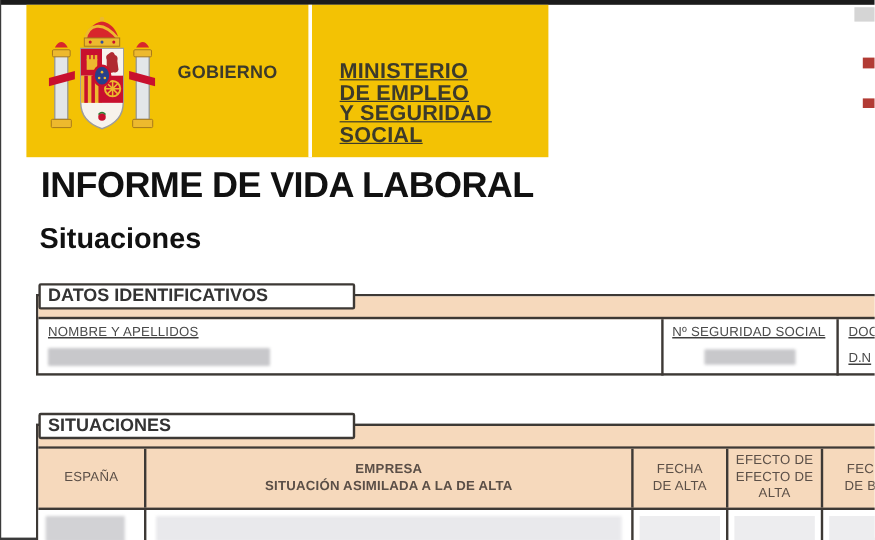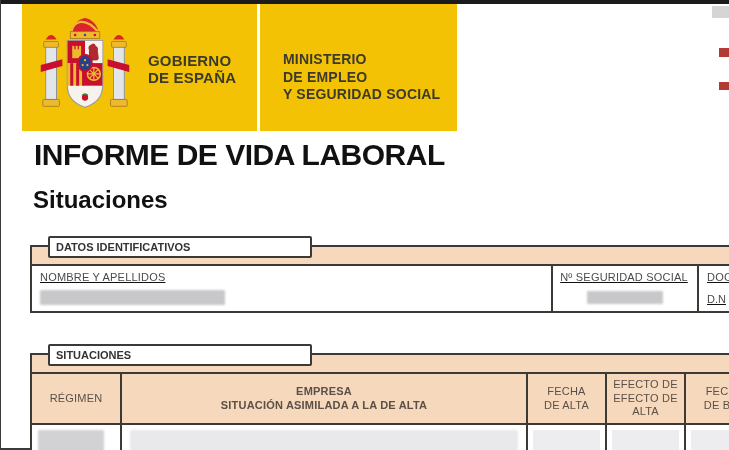--- a/index.html
+++ b/index.html
@@ -13,35 +13,35 @@
   .red-frag{position:absolute;left:719px;width:10px;background:var(--red_fragment,#B23B34);}
   .red-frag.m1{top:48px;height:9px;}
   .red-frag.m2{top:82px;height:8px;}
   
   .banner{position:absolute;left:22px;top:4px;width:435px;height:127px;background:var(--brand_yellow,#F3C204);}
   .banner-divider{position:absolute;left:235px;top:0;width:3px;height:127px;background:#fff;}
   .coa{position:absolute;left:15px;top:7px;width:96px;height:114px;}
   .gov-text{position:absolute;left:126px;top:48px;font-weight:bold;font-size:15px;line-height:17px;
             color:var(--logo_text,#3C3A2B);letter-spacing:.2px;}
   .gov-text span,.min-text span{display:block;}
-  .min-text{position:absolute;left:261px;top:47px;font-weight:bold;font-size:14px;line-height:17.5px;
-            color:var(--logo_text,#3C3A2B);letter-spacing:.2px;}
+  .min-text{position:absolute;left:261px;top:47px;font-weight:bold;font-size:18px;line-height:17.5px;
+            color:var(--logo_text,#3C3A2B);letter-spacing:.2px;text-decoration:underline;}
   
   .title{position:absolute;left:34px;top:138px;margin:0;font-size:30px;font-weight:bold;
          letter-spacing:-.5px;color:var(--ink,#111);}
   .subtitle{position:absolute;left:33px;top:186px;margin:0;font-size:24px;font-weight:bold;color:var(--ink,#111);}
   
   .box{position:absolute;left:30px;width:720px;background:#fff;border:2px solid var(--border_dark,#3D3935);
        box-sizing:border-box;}
   .box.datos{top:245px;height:68px;}
   .box.sit{top:353px;height:120px;}
   .bar{height:17px;background:var(--peach,#F6D9BC);border-bottom:2px solid var(--border_dark,#3D3935);}
-  .tag{position:absolute;left:16px;top:-11px;width:264px;height:22px;background:#fff;
+  .tag{position:absolute;left:0;top:-11px;width:264px;height:22px;background:#fff;
        border:2px solid var(--border_dark,#3D3935);box-sizing:border-box;border-radius:2px;
-       font-size:11px;font-weight:bold;color:#333;line-height:18px;padding-left:6px;z-index:2;}
+       font-size:15px;font-weight:bold;color:#333;line-height:18px;padding-left:6px;z-index:2;}
   
   .fields{display:flex;height:47px;}
   .field{box-sizing:border-box;padding:5px 8px 0 8px;text-decoration:underline;}
   .field .flabel{font-size:11px;color:var(--label_gray,#4A4A4A);letter-spacing:.2px;}
   .f1{width:521px;border-right:2px solid var(--border_dark,#3D3935);}
   .f2{width:146px;border-right:2px solid var(--border_dark,#3D3935);padding-left:6px;text-align:center;}
   .f3{flex:1;}
   .fvalue{font-size:11px;color:#4A4A4A;margin-top:10px;}
   .redact{background:var(--redact_dark,#C8C8CB);filter:blur(1.2px);border-radius:1px;}
   .r-name{width:185px;height:15px;margin-top:7px;}
@@ -120,21 +120,20 @@
         <circle cx="48" cy="88" r="3.2" fill="#C8102E"></circle>
         <path d="M45 85.8 q3 -3 6 0" stroke="#2E7D32" stroke-width="1.2" fill="none"></path>
       </g>
       <ellipse cx="48" cy="53" rx="7" ry="8.5" fill="#27408B" stroke="#C8102E" stroke-width="2"></ellipse>
       <circle cx="48" cy="50" r="1.1" fill="#EDB92E"></circle>
         <circle cx="45.6" cy="55" r="1.1" fill="#EDB92E"></circle>
         <circle cx="50.4" cy="55" r="1.1" fill="#EDB92E"></circle>
     </svg>
     <div class="gov-text">
       <span>GOBIERNO</span>
-      <span>DE ESPAÑA</span>
     </div>
     <div class="banner-divider"></div>
     <div class="min-text">
       <span>MINISTERIO</span>
       <span>DE EMPLEO</span>
       <span>Y SEGURIDAD SOCIAL</span>
     </div>
   </header>
 
   <h1 class="title">INFORME DE VIDA LABORAL</h1>
@@ -161,21 +160,21 @@
     </div>
   </section>
 
   <section class="box sit">
     <div class="tag">
       <span>SITUACIONES</span>
     </div>
     <div class="bar"></div>
     <div class="thead">
       <div class="th c1">
-        <span>RÉGIMEN</span>
+        <span>ESPAÑA</span>
       </div>
       <div class="th c2">
         <span>EMPRESA</span>
         <span>SITUACIÓN ASIMILADA A LA DE ALTA</span>
       </div>
       <div class="th c3">
         <span>FECHA</span>
         <span>DE ALTA</span>
       </div>
       <div class="th c4">

